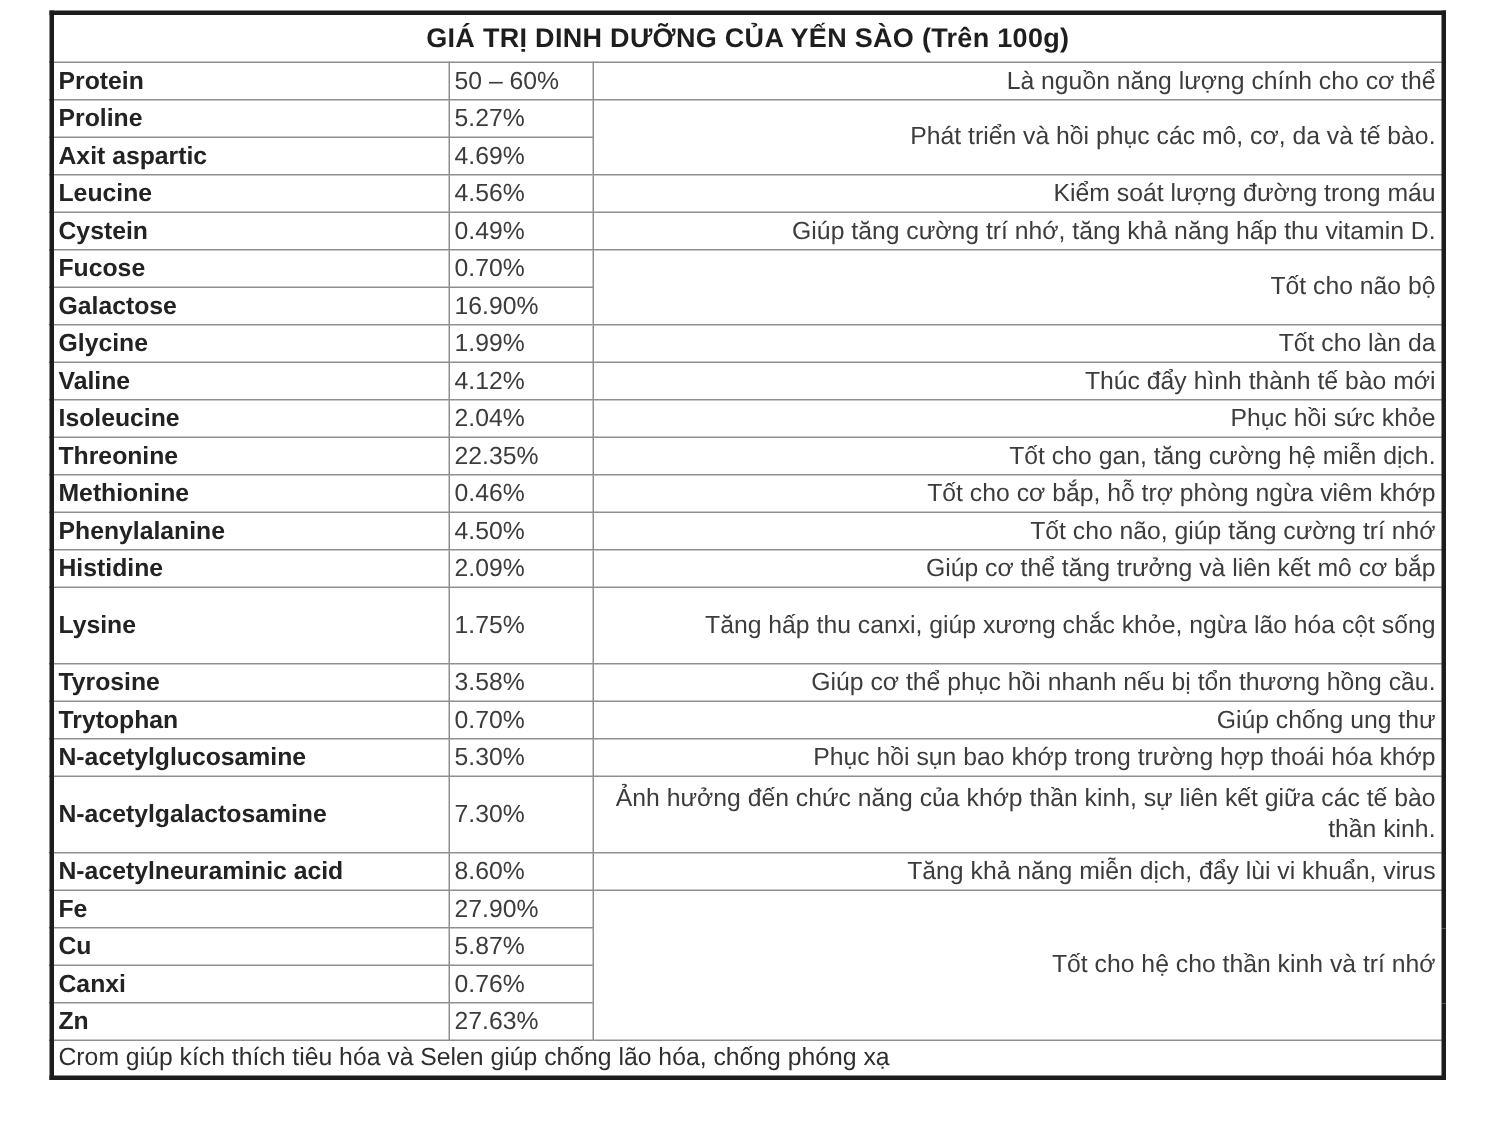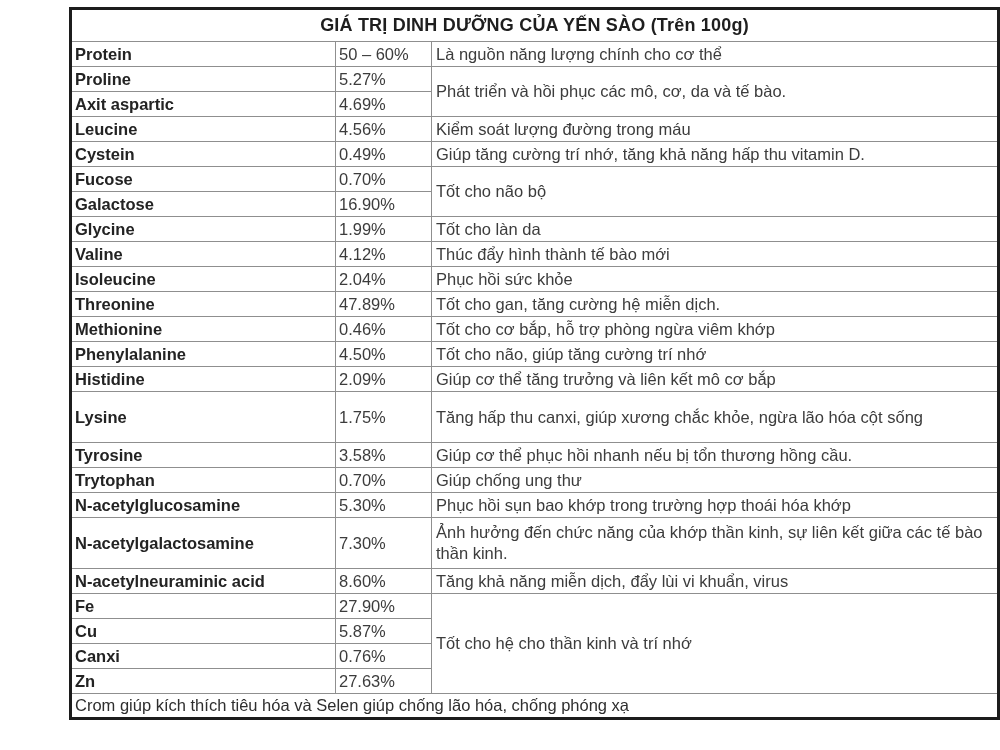--- a/index.html
+++ b/index.html
@@ -17,21 +17,20 @@
     height: 750px;
     background: var(--bg);
     font-family: "Liberation Sans", sans-serif;
     overflow: hidden;
   }
   .table-wrap {
     position: absolute;
     left: 33px;
     top: 7px;
     width: 818px;
-    margin-left: 36px;
   }
   table.nutri {
     width: 100%;
     border-collapse: collapse;
     table-layout: fixed;
     border: 3px solid var(--outer-border);
   }
   table.nutri th,
   table.nutri td {
     border: 1px solid var(--grid-line);
@@ -59,20 +58,21 @@
     white-space: nowrap;
   }
   td.value-cell {
     color: var(--text-color);
     padding: 0 2px 0 3px;
     white-space: nowrap;
   }
   td.desc-cell {
     color: var(--text-color);
     padding: 1px 4px 1px 4px;
+    text-align: right;
   }
   td.footer-cell {
     color: #2e2e2e;
     padding: 0 2px 0 3px;
     font-size: 16.5px;
   }
 </style>
 </head>
 <body>
 
@@ -132,21 +132,21 @@
           <td class="value-cell">4.12%</td>
           <td class="desc-cell">Thúc đẩy hình thành tế bào mới</td>
         </tr>
         <tr>
           <td class="name-cell">Isoleucine</td>
           <td class="value-cell">2.04%</td>
           <td class="desc-cell">Phục hồi sức khỏe</td>
         </tr>
         <tr>
           <td class="name-cell">Threonine</td>
-          <td class="value-cell">47.89%</td>
+          <td class="value-cell">22.35%</td>
           <td class="desc-cell">Tốt cho gan, tăng cường hệ miễn dịch.</td>
         </tr>
         <tr>
           <td class="name-cell">Methionine</td>
           <td class="value-cell">0.46%</td>
           <td class="desc-cell">Tốt cho cơ bắp, hỗ trợ phòng ngừa viêm khớp</td>
         </tr>
         <tr>
           <td class="name-cell">Phenylalanine</td>
           <td class="value-cell">4.50%</td>

